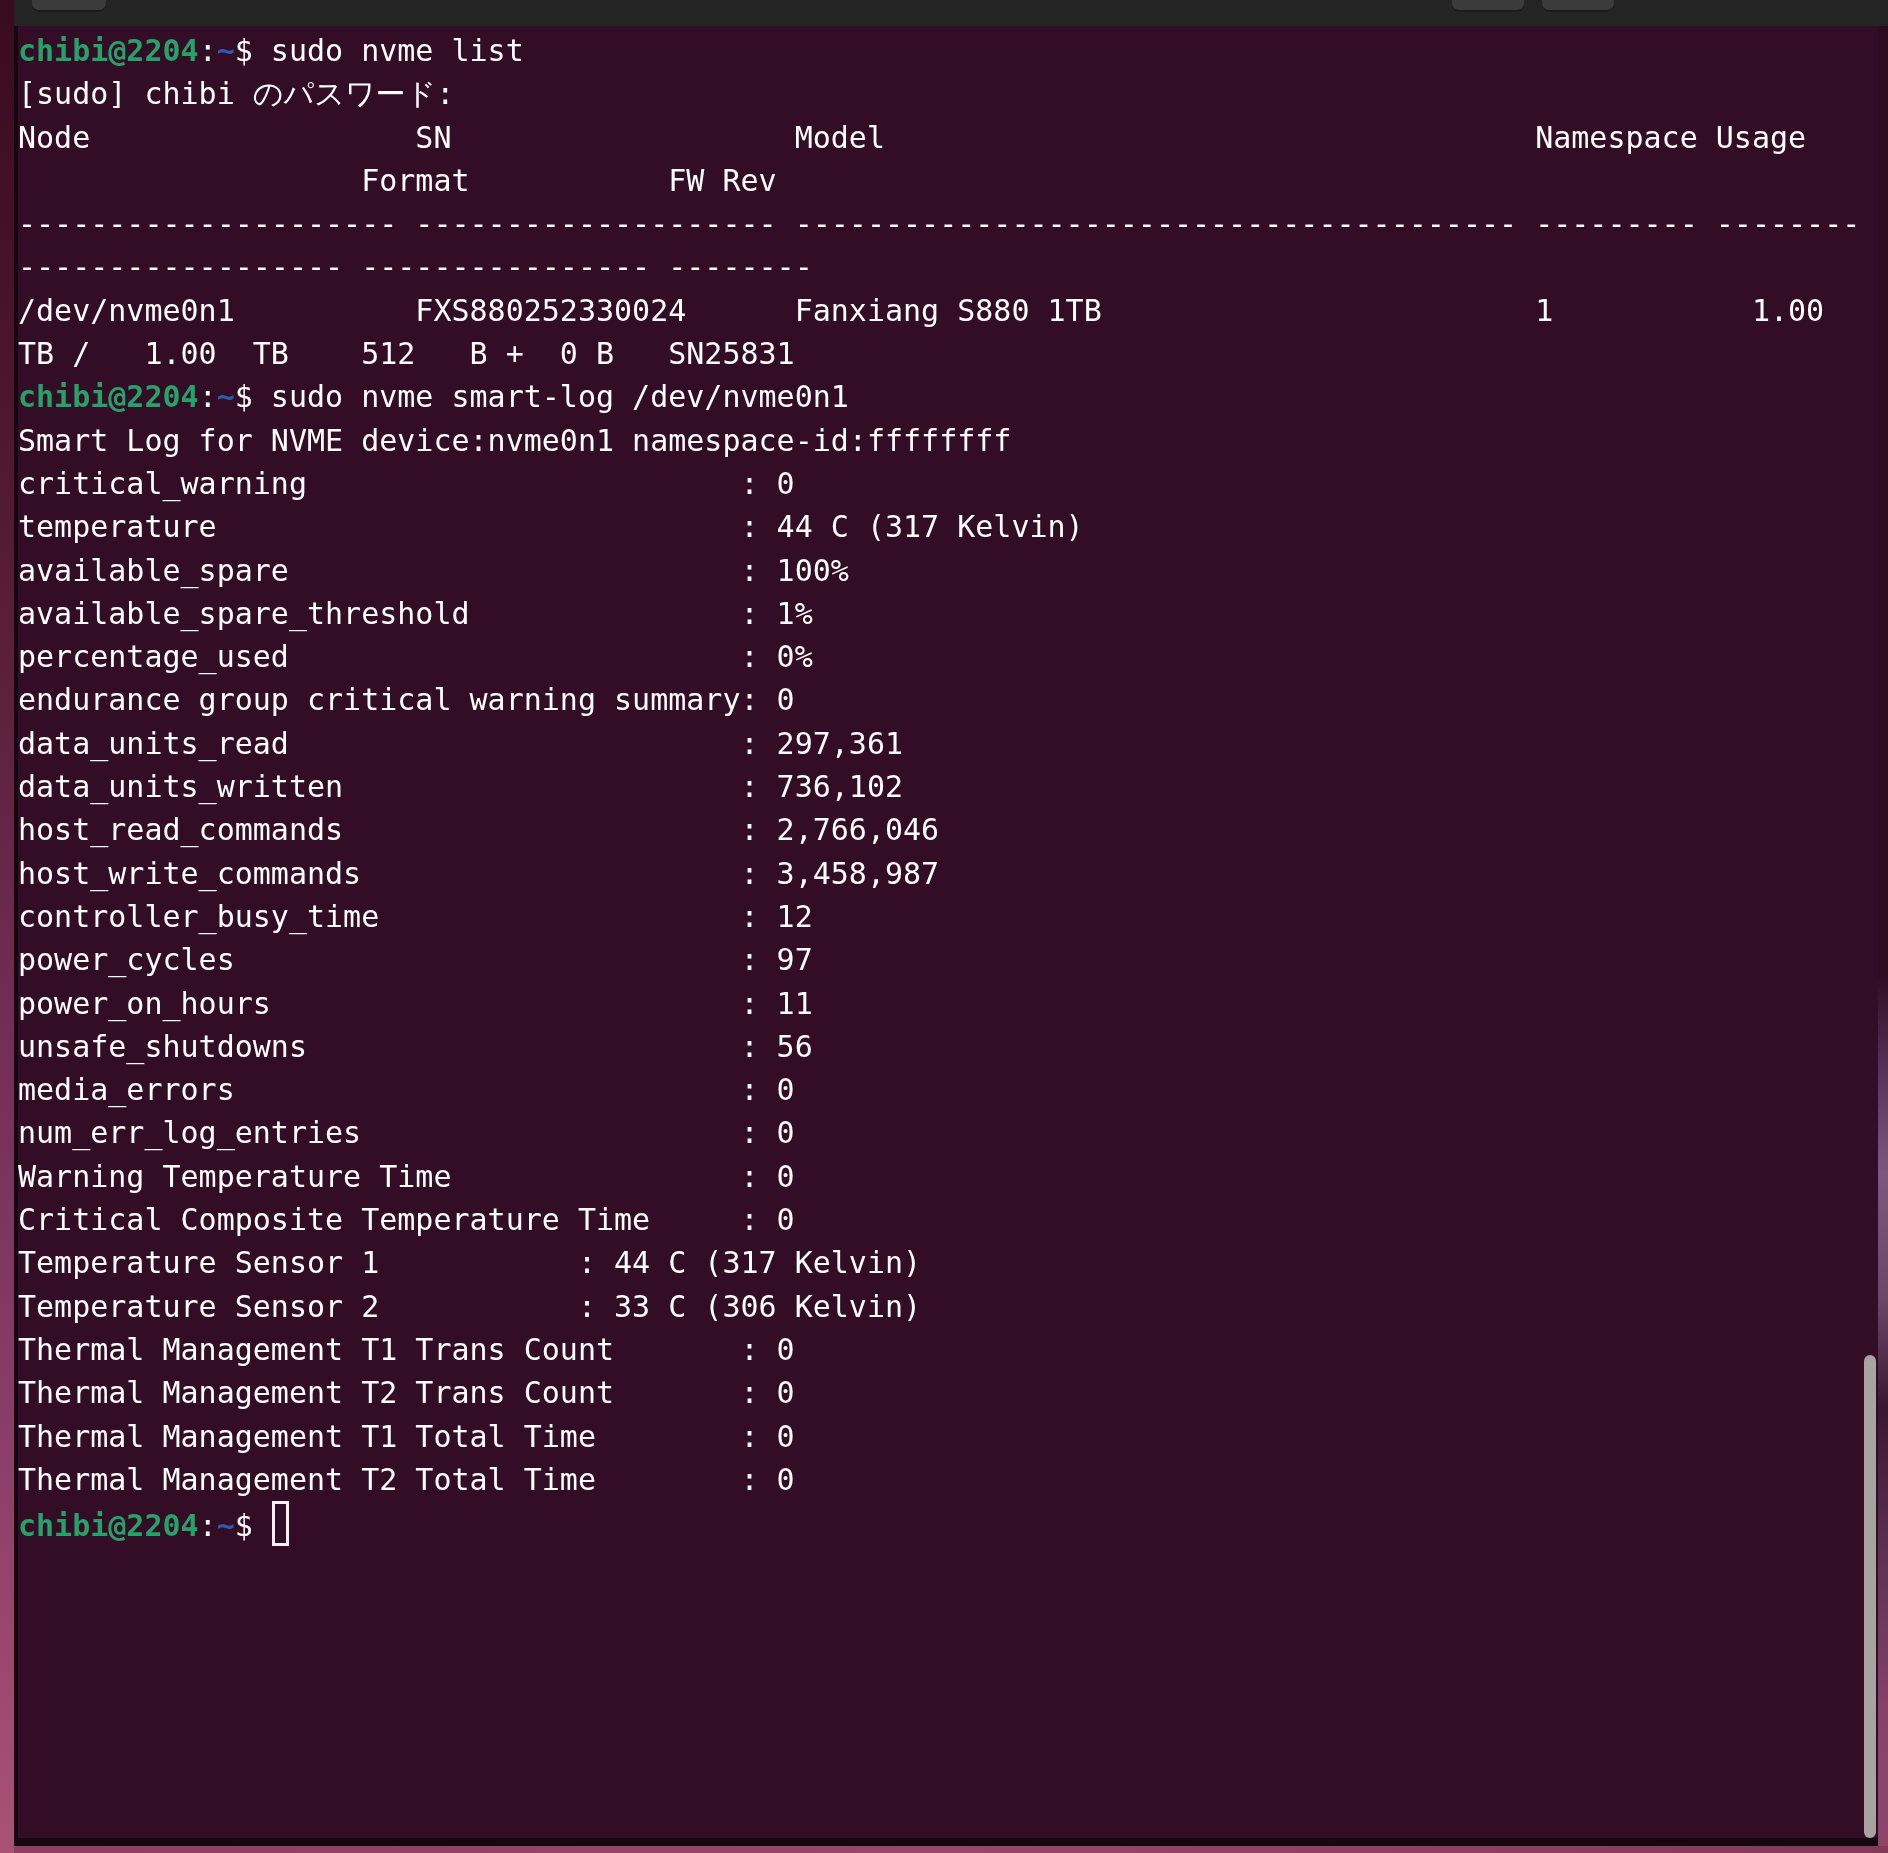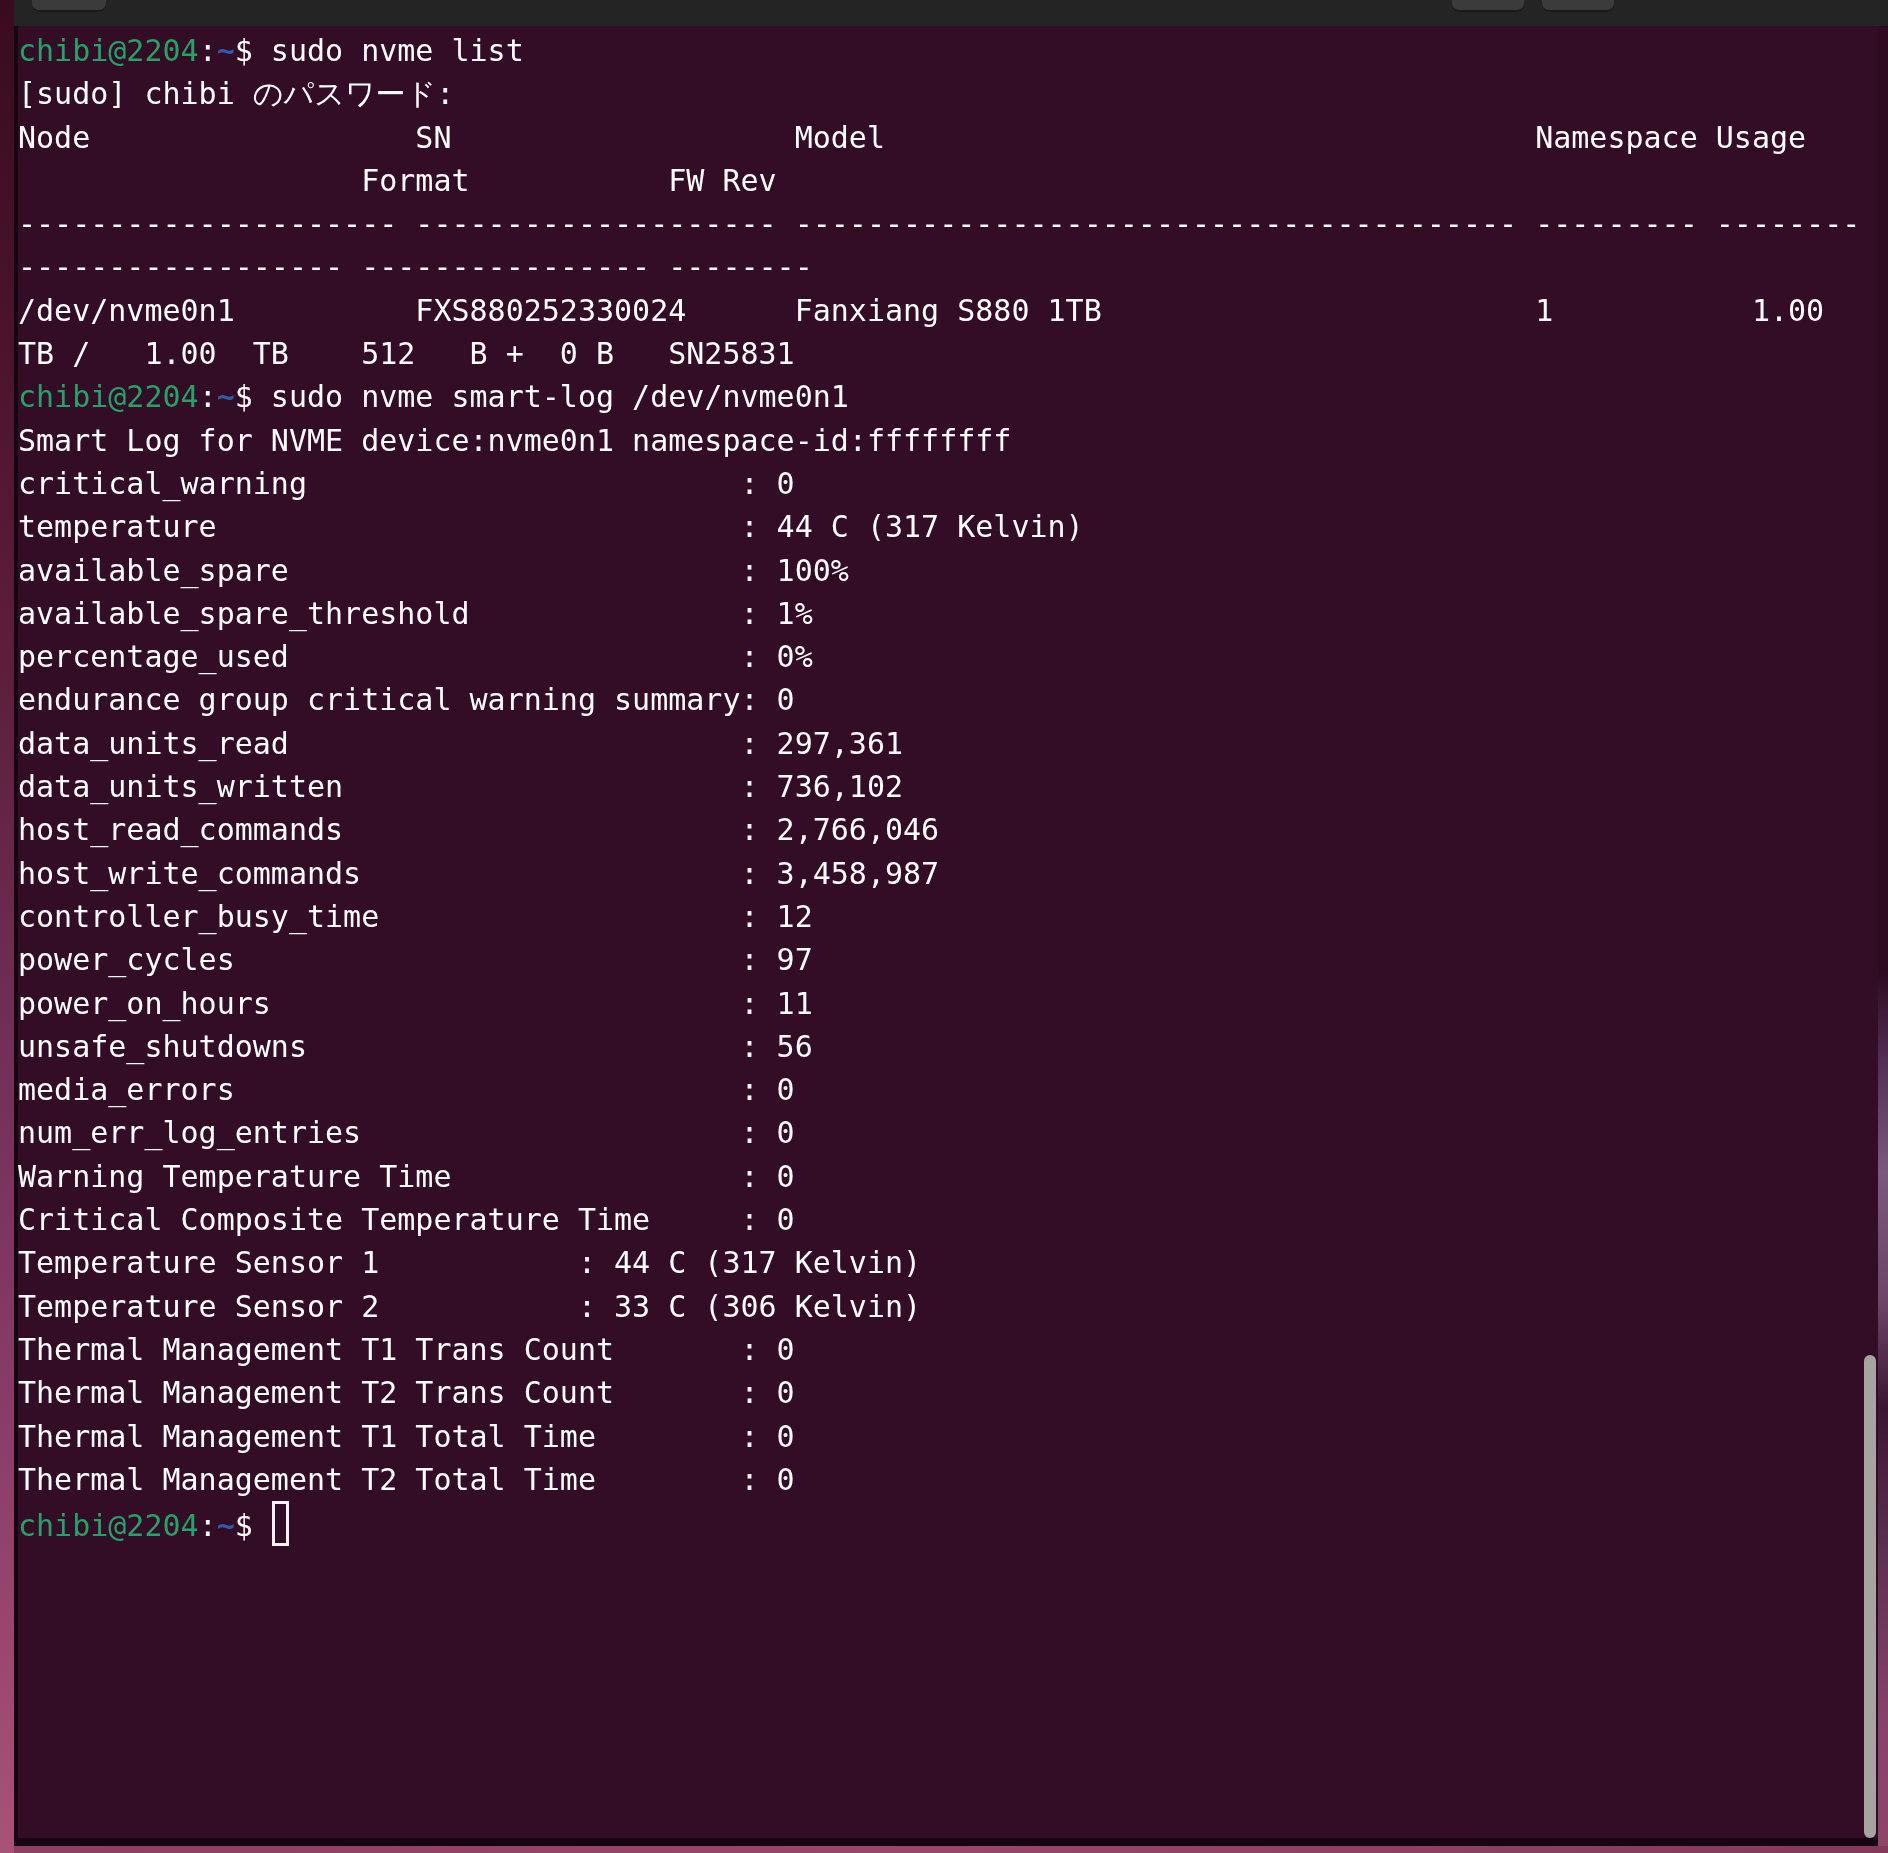--- a/index.html
+++ b/index.html
@@ -37,21 +37,21 @@
   .win-border-bottom{position:absolute;left:14px;top:1838px;width:1864px;height:8px;background:#150611;z-index:3;}
   
   .term{
     position:absolute;left:18px;top:26px;width:1860px;height:1812px;background:#330d26;z-index:2;
   }
   [data-name="terminal-lines"]{
     position:absolute;left:18px;top:29px;z-index:3;
     font-size:30px;line-height:43.3px;white-space:pre;color:#ffffff;
   }
   .ln{height:43.3px;}
-  .u{color:#26a269;font-weight:normal;margin-top:24px;}
+  .u{color:#26a269;font-weight:bold;margin-top:24px;}
   .p{color:#2b5cad;font-weight:bold;}
   .cursor{
     display:inline-block;width:17px;height:45px;border:3px solid #f4f1f4;
     box-sizing:border-box;vertical-align:-10px;margin-left:1px;background:transparent;
   }
   .scroll-thumb{
     position:absolute;left:1864px;top:1355px;width:12px;height:483px;
     background:#a7a39e;border-radius:6px;z-index:7;
   }
 </style>

